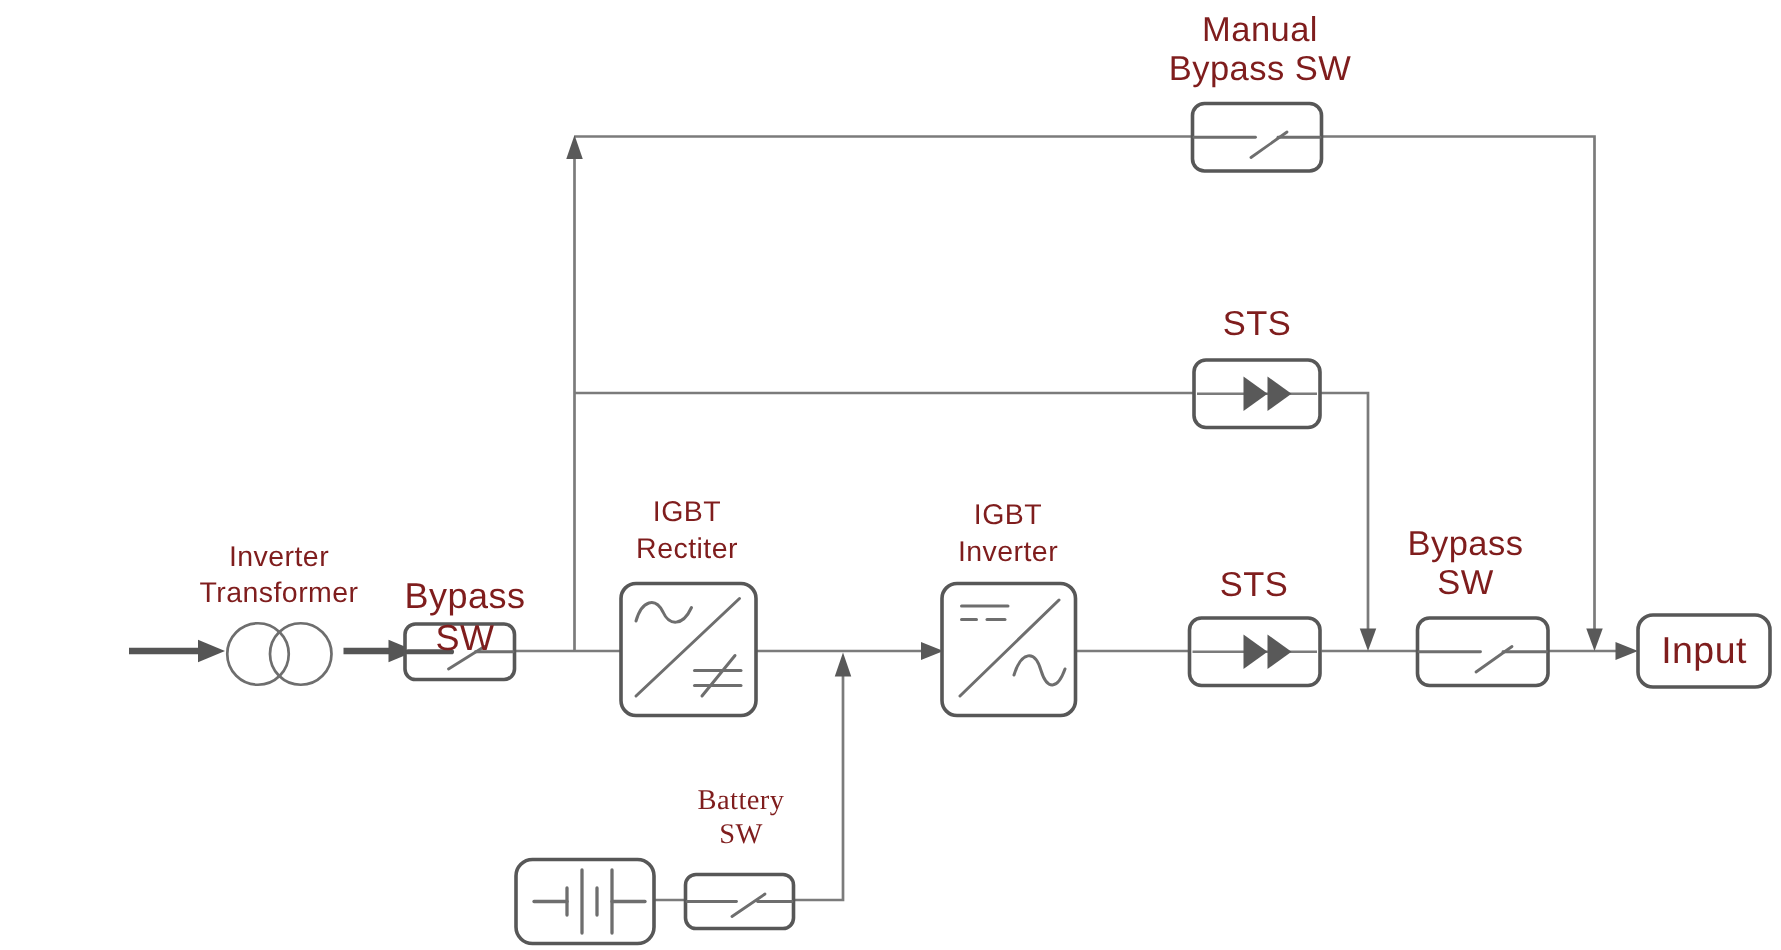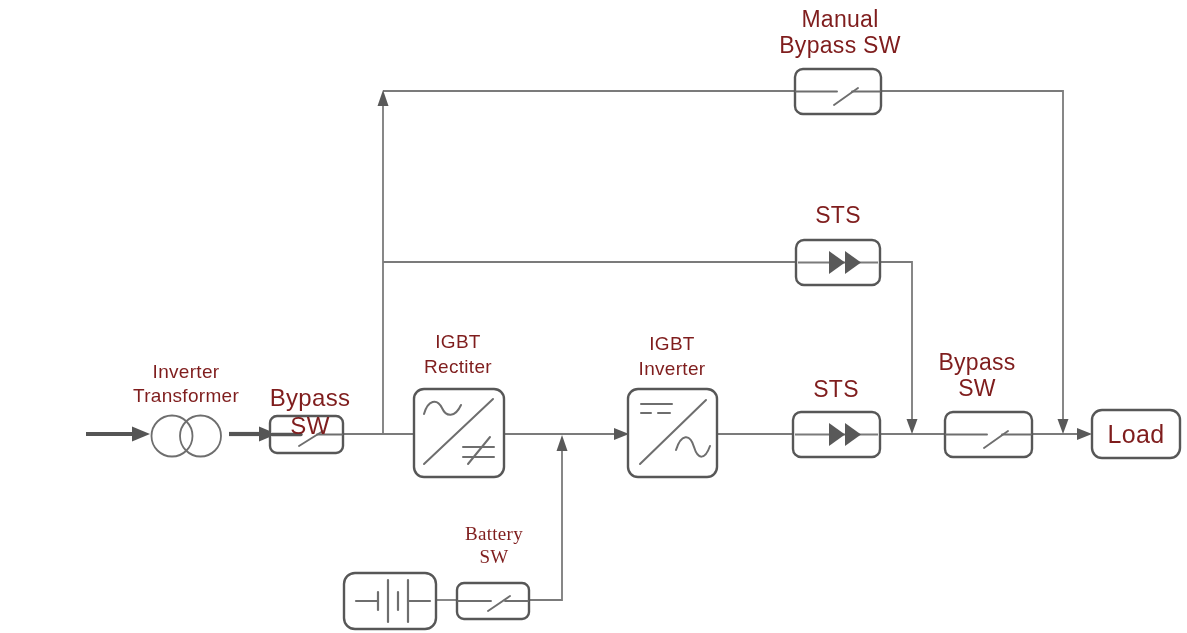--- a/index.html
+++ b/index.html
@@ -162,15 +162,15 @@
   <div class="label lbl-inverter">IGBT
 Inverter</div>
   <div class="label lbl-bypass">Manual
 Bypass SW</div>
   <div class="label lbl-sts-top">STS</div>
   <div class="label lbl-sts-bottom">STS</div>
   <div class="label lbl-outputsw">Bypass
 SW</div>
   <div class="label lbl-batterysw">Battery
 SW</div>
-  <div class="label lbl-load">Load</div>
+  <div class="label lbl-load">Input</div>
 
 </div>
 
 </body></html>

